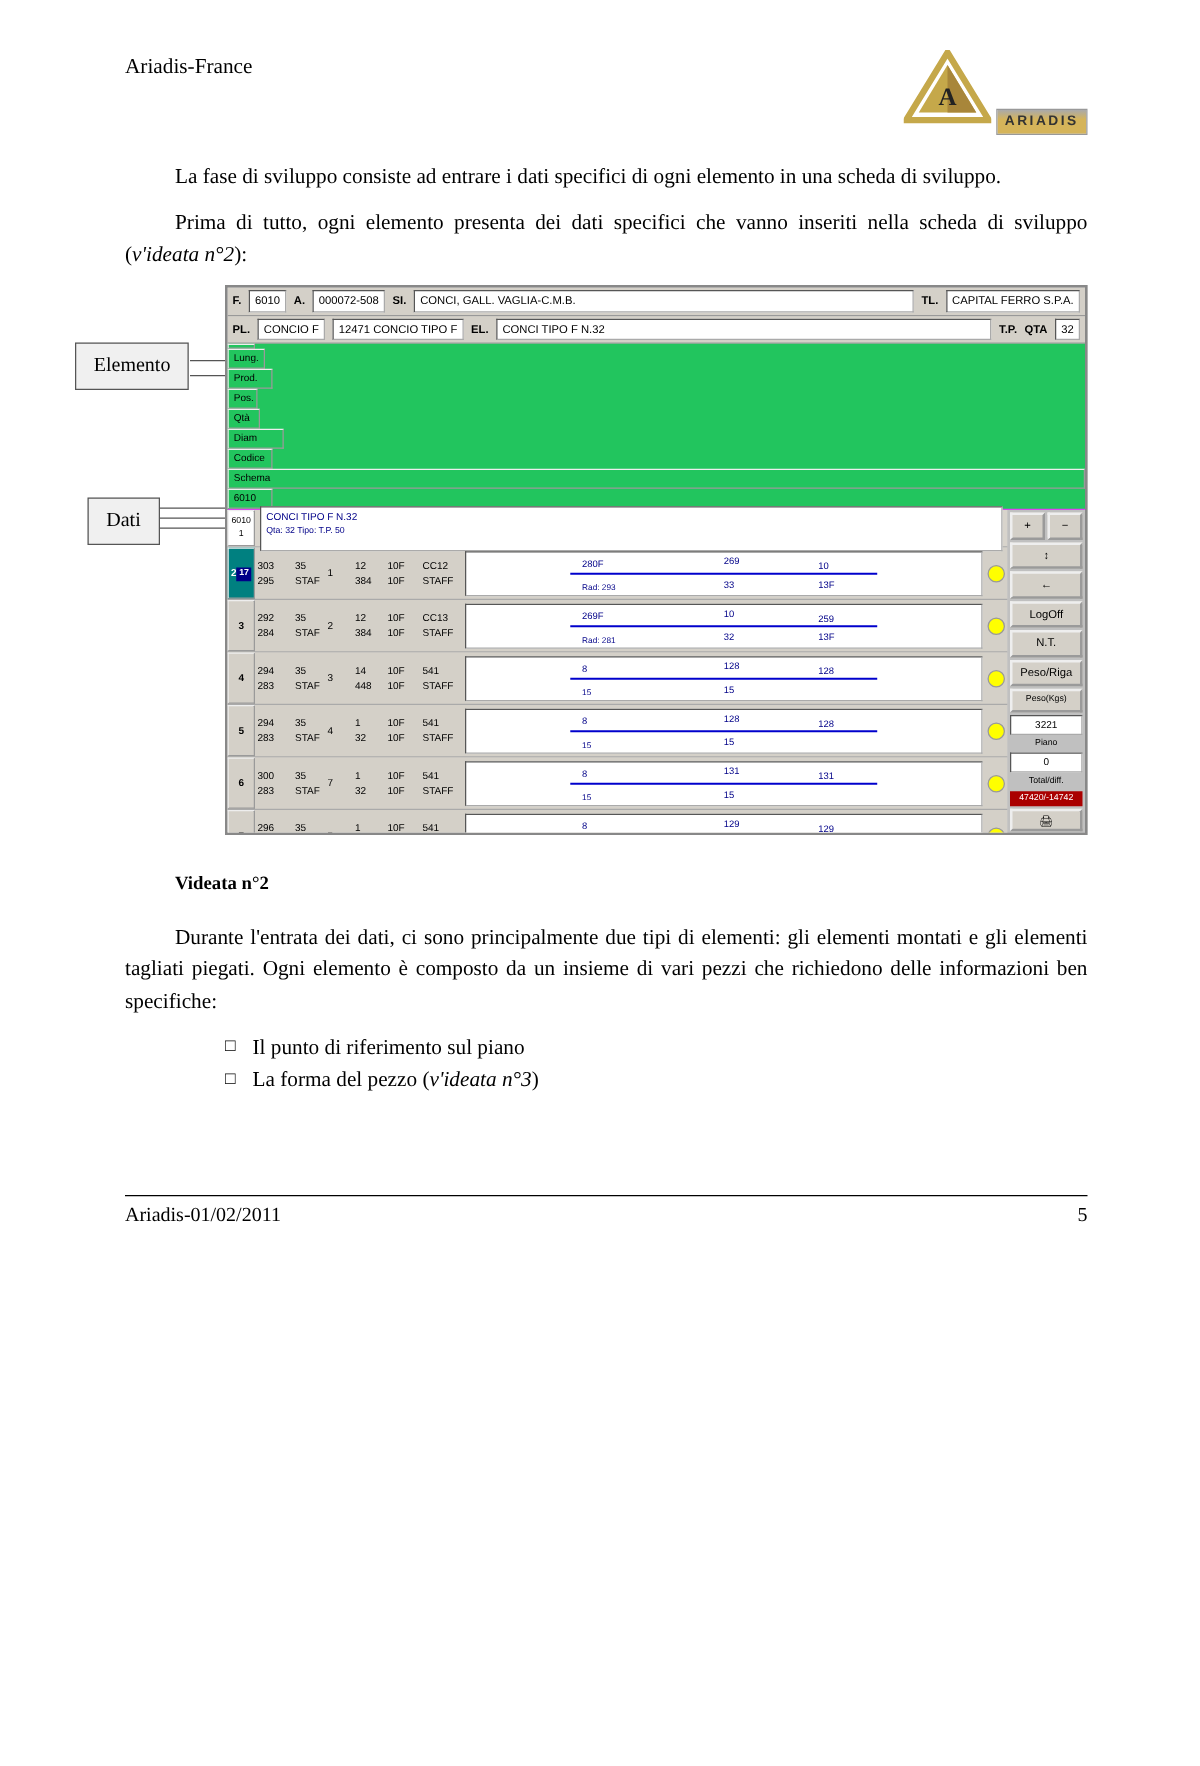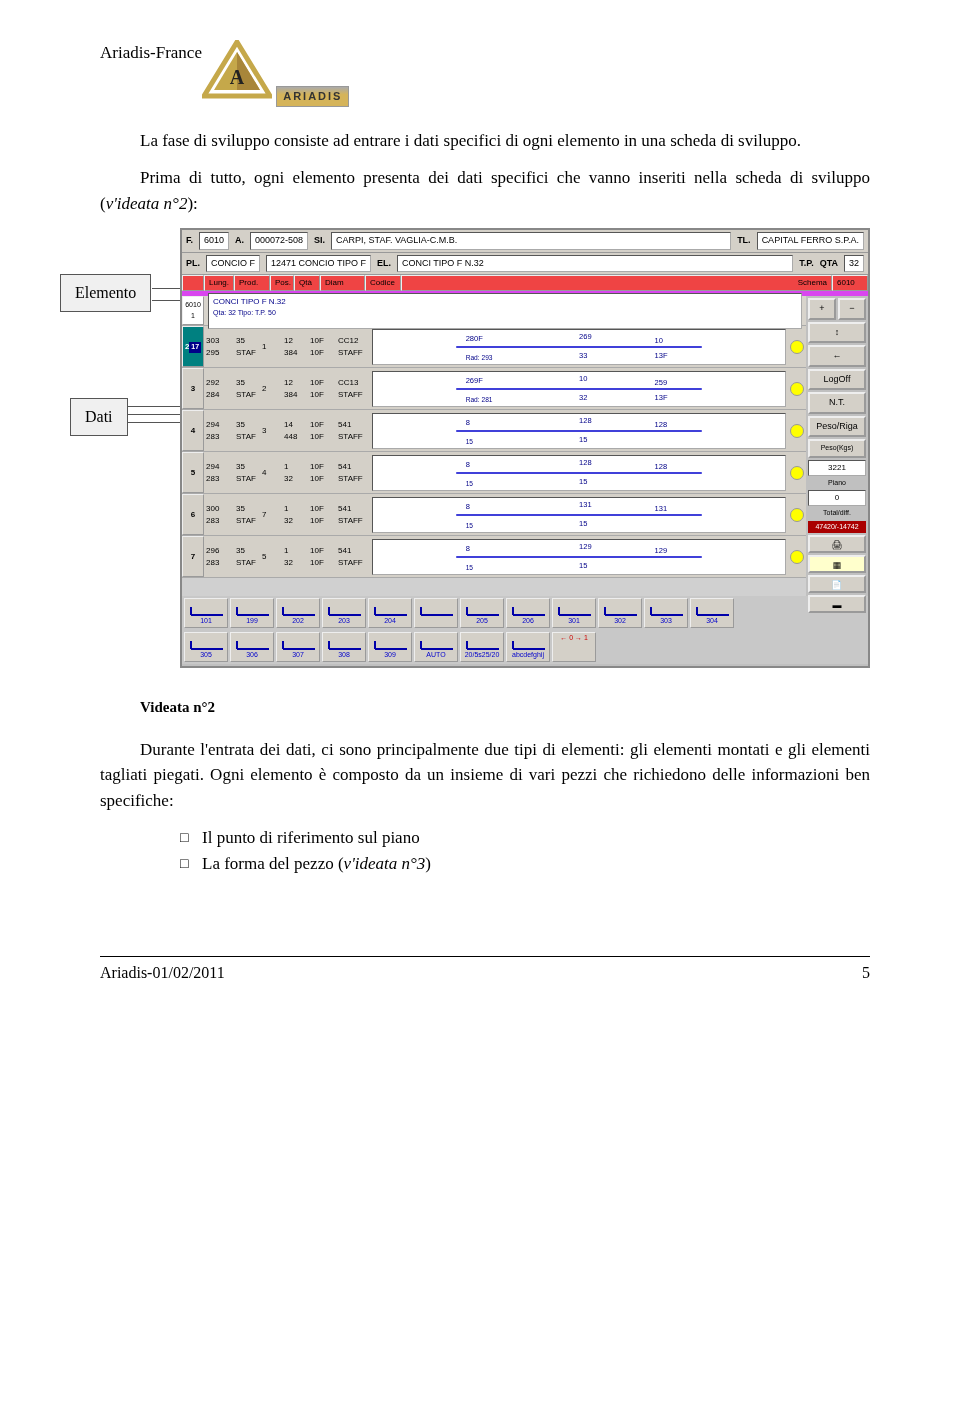--- a/index.html
+++ b/index.html
@@ -5,21 +5,21 @@
   * { box-sizing: border-box; margin: 0; padding: 0; }
   body {
     width: 960px;
     font-family: Georgia, "Times New Roman", serif;
     background: #fff;
     color: #000;
     padding: 40px 90px 40px 100px;
     font-size: 17px;
     line-height: 1.5;
   }
-  .header-row { display: flex; align-items: flex-start; margin-bottom: 20px; }
+  .header-row { display: flex; align-items: flex-start; justify-content: space-between; margin-bottom: 20px; }
   .header-left { font-size: 17px; }
   .logo-wrap { text-align: center; }
   .logo-tri { width: 70px; height: 60px; margin: 0 auto; }
   .logo-text { font-size: 11px; letter-spacing: 2px; background: linear-gradient(#aaa,#d5b45a 40%); color:#333; padding:1px 6px; display:inline-block; border:1px solid #999; font-family: Arial, sans-serif; font-weight:bold;}
   .para { text-align: justify; margin: 12px 0; }
   .indent { text-indent: 40px; }
   .callouts { position: relative; height: 450px; margin: 8px 0 18px 0; }
   .callout-box {
     position: absolute;
     border: 1px solid #555;
@@ -36,21 +36,21 @@
     background: #c0c0c0;
     border: 2px solid #888;
     font-family: Arial, sans-serif;
     font-size: 9px;
     color: #000;
     overflow: hidden;
   }
   .hdr { background:#d4d0c8; border-bottom:1px solid #999; padding:2px 4px; display:flex; gap:6px; align-items:center; }
   .hdr .lbl { font-weight:bold; }
   .hdr .fld { background:#fff; border:1px inset #aaa; padding:1px 4px; }
-  .cols { display:flex; background:#ef4444; border-bottom:5px solid #d946ef; }
+  .cols { display:flex; background:#22c55e; border-bottom:1px solid #d946ef;flex-direction:column; }
   .cols div { border:1px outset #eee; padding:1px 4px; font-size:8px; }
   .body-area { display:flex; height:300px; }
   .rows { flex:1; background:#d0d0d0; }
   .rw { display:flex; border-bottom:1px solid #aaa; height:42px; align-items:center; font-size:8px; background:#d4d0c8;}
   .rw.sel .rn { background:#008080; color:#fff; }
   .rw .rn { width:22px; text-align:center; border:1px outset #eee; height:100%; display:flex; align-items:center; justify-content:center; font-weight:bold;}
   .rw .c { width:30px; padding:0 2px; display:flex; flex-direction:column; justify-content:center; }
   .rw .c2 { width:26px; }
   .rw .schema { flex:1; background:#fff; border:1px inset #aaa; height:36px; position:relative; margin-right:4px; }
   .rw .dot { width:14px; height:14px; background:#ff0; border:1px solid #999; border-radius:50%; margin-right:2px;}
@@ -98,21 +98,21 @@
   <div class="leader-line" style="top:186px; left:28px; width:90px;"></div>
   <div class="leader-line" style="top:194px; left:28px; width:90px;"></div>
 
   <div class="app-screenshot">
     <div class="hdr">
       <span class="lbl">F.</span>
       <span class="fld">6010</span>
       <span class="lbl">A.</span>
       <span class="fld">000072-508</span>
       <span class="lbl">SI.</span>
-      <span class="fld" style="flex:1">CARPI, STAF. VAGLIA-C.M.B.</span>
+      <span class="fld" style="flex:1">CONCI, GALL. VAGLIA-C.M.B.</span>
       <span class="lbl">TL.</span>
       <span class="fld">CAPITAL FERRO S.P.A.</span>
     </div>
     <div class="hdr">
       <span class="lbl">PL.</span>
       <span class="fld">CONCIO F</span>
       <span class="fld">12471 CONCIO TIPO F</span>
       <span class="lbl">EL.</span>
       <span class="fld" style="flex:1">CONCI TIPO F N.32</span>
       <span class="lbl">T.P.</span>
@@ -120,21 +120,21 @@
       <span class="fld">32</span>
     </div>
     <div class="cols">
       <div style="width:22px"></div>
       <div style="width:30px">Lung.</div>
       <div style="width:36px">Prod.</div>
       <div style="width:24px">Pos.</div>
       <div style="width:26px">Qtà</div>
       <div style="width:45px">Diam</div>
       <div style="width:36px">Codice</div>
-      <div style="flex:1;text-align:right">Schema</div>
+      <div style="flex:1;text-align:left">Schema</div>
       <div style="width:36px">6010</div>
     </div>
     <div class="body-area">
       <div class="rows">
         <div class="rw" style="height:30px;background:#d8d4cc;">
           <div class="rn" style="background:#fff;font-weight:normal;font-size:7px;">6010<br>1</div>
           <div class="schema" style="margin-left:4px;">
             <span style="position:absolute;left:4px;top:2px;color:#008;">CONCI TIPO F N.32</span>
             <span style="position:absolute;left:4px;top:14px;color:#008;font-size:7px;">Qta: 32 Tipo: T.P. 50</span>
           </div>

